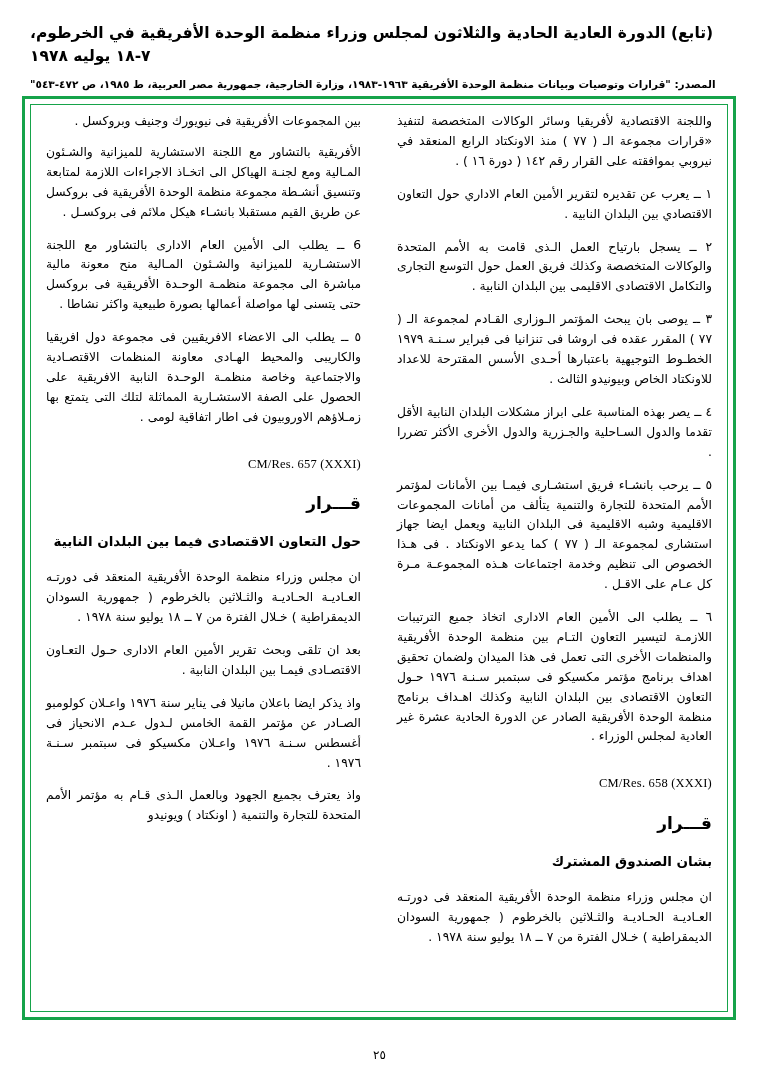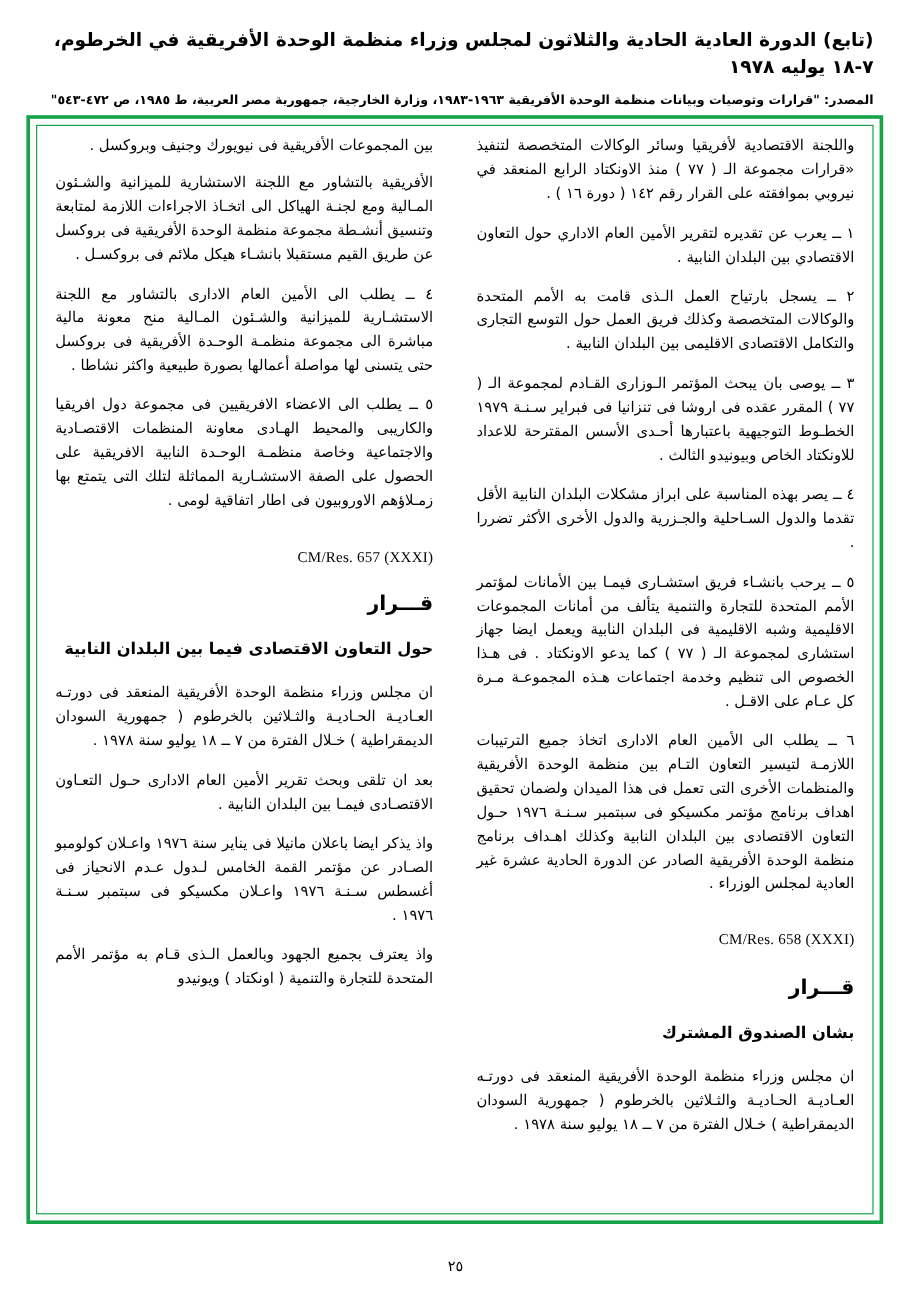--- a/index.html
+++ b/index.html
@@ -16,21 +16,21 @@
     overflow: hidden;
   }
   .page {
     width: 758px;
     height: 1078px;
     position: relative;
     box-sizing: border-box;
     padding: 0;
   }
   .header {
-    text-align: right;
+    text-align: left;
     padding: 22px 30px 0 30px;
   }
   .header-title {
     font-size: 15.5px;
     font-weight: bold;
     line-height: 1.5;
     letter-spacing: 0px;
     direction: rtl;
   }
   .header-source {
@@ -142,21 +142,21 @@
 
       <div class="res-id">CM/Res. 658 (XXXI)</div>
       <div class="res-word">قـــرار</div>
       <div class="res-title">بشان الصندوق المشترك</div>
       <p class="para">ان مجلس وزراء منظمة الوحدة الأفريقية المنعقد فى دورتـه العـاديـة الحـاديـة والثـلاثين بالخرطوم ( جمهورية السودان الديمقراطية ) خـلال الفترة من ٧ ــ ١٨ يوليو سنة ١٩٧٨ .</p>
     </div>
 
     <div class="col">
       <p class="para tight">بين المجموعات الأفريقية فى نيويورك وجنيف وبروكسل .</p>
       <p class="para">الأفريقية بالتشاور مع اللجنة الاستشارية للميزانية والشـئون المـالية ومع لجنـة الهياكل الى اتخـاذ الاجراءات اللازمة لمتابعة وتنسيق أنشـطة مجموعة منظمة الوحدة الأفريقية فى بروكسل عن طريق القيم مستقبلا بانشـاء هيكل ملائم فى بروكسـل .</p>
-      <p class="para">٤ ــ يطلب الى الأمين العام الادارى بالتشاور مع اللجنة الاستشـارية للميزانية والشـئون المـالية منح معونة مالية مباشرة الى مجموعة منظمـة الوحـدة الأفريقية فى بروكسل حتى يتسنى لها مواصلة أعمالها بصورة طبيعية واكثر نشاطا .</p>
+      <p class="para">6 ــ يطلب الى الأمين العام الادارى بالتشاور مع اللجنة الاستشـارية للميزانية والشـئون المـالية منح معونة مالية مباشرة الى مجموعة منظمـة الوحـدة الأفريقية فى بروكسل حتى يتسنى لها مواصلة أعمالها بصورة طبيعية واكثر نشاطا .</p>
       <p class="para">٥ ــ يطلب الى الاعضاء الافريقيين فى مجموعة دول افريقيا والكاريبى والمحيط الهـادى معاونة المنظمات الاقتصـادية والاجتماعية وخاصة منظمـة الوحـدة النابية الافريقية على الحصول على الصفة الاستشـارية المماثلة لتلك التى يتمتع بها زمـلاؤهم الاوروبيون فى اطار اتفاقية لومى .</p>
 
       <div class="res-id">CM/Res. 657 (XXXI)</div>
       <div class="res-word">قـــرار</div>
       <div class="res-title">حول التعاون الاقتصادى فيما بين البلدان النابية</div>
 
       <p class="para">ان مجلس وزراء منظمة الوحدة الأفريقية المنعقد فى دورتـه العـاديـة الحـاديـة والثـلاثين بالخرطوم ( جمهورية السودان الديمقراطية ) خـلال الفترة من ٧ ــ ١٨ يوليو سنة ١٩٧٨ .</p>
       <p class="para">بعد ان تلقى وبحث تقرير الأمين العام الادارى حـول التعـاون الاقتصـادى فيمـا بين البلدان النابية .</p>
       <p class="para">واذ يذكر ايضا باعلان مانيلا فى يناير سنة ١٩٧٦ واعـلان كولومبو الصـادر عن مؤتمر القمة الخامس لـدول عـدم الانحياز فى أغسطس سـنـة ١٩٧٦ واعـلان مكسيكو فى سبتمبر سـنـة ١٩٧٦ .</p>
       <p class="para">واذ يعترف بجميع الجهود وبالعمل الـذى قـام به مؤتمر الأمم المتحدة للتجارة والتنمية ( اونكتاد ) ويونيدو</p>

